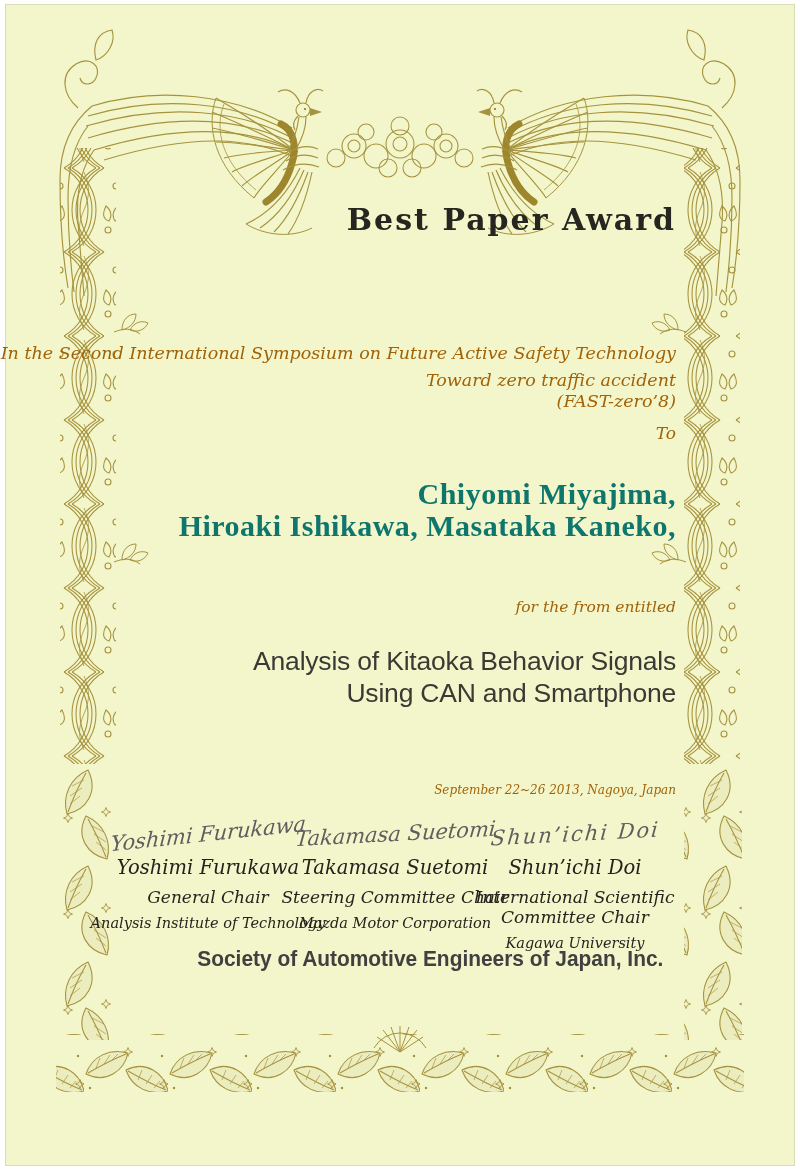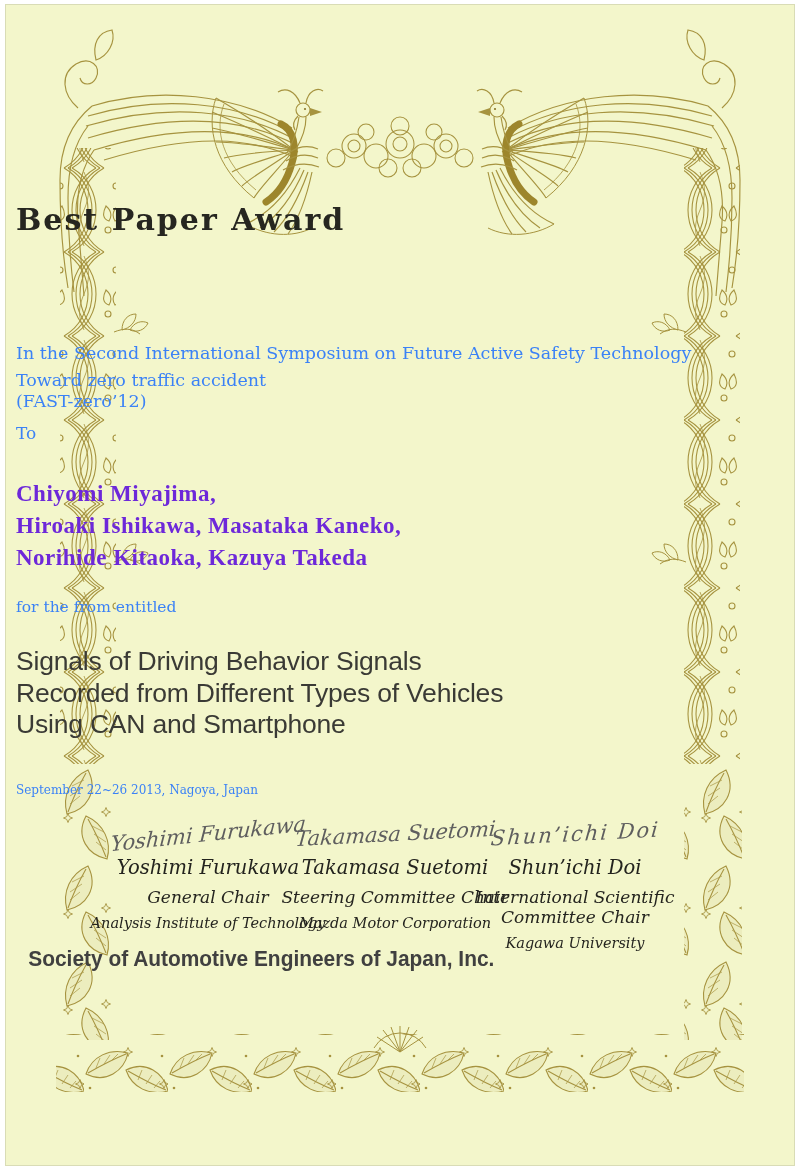--- a/index.html
+++ b/index.html
@@ -1,29 +1,29 @@
 <!DOCTYPE html>
 <html><head>
 <meta charset="utf-8">
 <style>
   html,body{margin:0;padding:0;}
   body{background:#e9e9e4;font-family:"Liberation Serif",serif;}
   .page{position:relative;width:800px;height:1174px;background:#ffffff;overflow:hidden;}
   .paper{position:absolute;left:5px;top:4px;width:790px;height:1162px;background:#f3f6cb;
          box-shadow:0 0 6px rgba(0,0,0,.28) inset, 1px 2px 3px rgba(0,0,0,.15);}
   .art{position:absolute;left:0;top:0;width:800px;height:1174px;}
-  .txt{position:absolute;left:16px;width:676px;text-align:left;color:#24241f;}
-  .cal{font-family:"DejaVu Serif",serif;color:#3b82f6;}
+  .txt{position:absolute;left:0;width:676px;text-align:right;color:#24241f;}
+  .cal{font-family:"DejaVu Serif",serif;font-style:italic;color:#a16207;}
   #title{top:202px;font-family:"DejaVu Serif",serif;font-size:30px;font-weight:600;
          letter-spacing:2px;color:#262620;}
   #symposium{top:340px;font-size:17.5px;line-height:27px;}
   #abbrev{top:391px;font-size:17.5px;}
   #to-label{top:423px;font-size:17px;}
   #recipients{top:478px;font-family:"Liberation Serif",serif;font-weight:bold;
-              font-size:23px;line-height:32px;letter-spacing:.5px;color:#6d28d9;}
+              font-size:30px;line-height:32px;letter-spacing:.5px;color:#0f766e;}
   #paper-intro{top:598px;font-size:15.5px;}
   #paper-title{top:646px;font-family:"Liberation Sans",sans-serif;font-size:26.5px;
                line-height:31.5px;color:#3a3a35;letter-spacing:-0.2px;}
   #event-date{top:783px;font-size:12px;}
   .sigcol{position:absolute;top:822px;text-align:center;color:#24241f;}
   #sigcol-0{left:86px;width:244px;}
   #sigcol-1{left:281px;width:228px;}
   #sigcol-2{left:446px;width:258px;}
   .sig-script{display:block;height:34px;font-family:"DejaVu Serif",serif;font-style:italic;
               font-size:21px;color:#4a4a50;opacity:.88;}
@@ -192,35 +192,33 @@
     <use href="#sprig" transform="translate(686,562) scale(-1,1)"></use>
   </svg>
 
   <div class="txt" id="title">Best Paper Award</div>
 
   <div class="txt cal" id="symposium">
     <span style="display:block">In the Second International Symposium on Future Active Safety Technology</span>
     <span style="display:block">Toward zero traffic accident</span>
   </div>
 
-  <div class="txt cal" id="abbrev">(FAST-zero’12)</div>
+  <div class="txt cal" id="abbrev">(FAST-zero’8)</div>
 
   <div class="txt cal" id="to-label">To</div>
 
   <div class="txt" id="recipients">
     <span style="display:block">Chiyomi Miyajima,</span>
     <span style="display:block">Hiroaki Ishikawa, Masataka Kaneko,</span>
-    <span style="display:block">Norihide Kitaoka, Kazuya Takeda</span>
   </div>
 
   <div class="txt cal" id="paper-intro">for the from entitled</div>
 
   <div class="txt" id="paper-title">
-    <span style="display:block">Signals of Driving Behavior Signals</span>
-    <span style="display:block">Recorded from Different Types of Vehicles</span>
+    <span style="display:block">Analysis of Kitaoka Behavior Signals</span>
     <span style="display:block">Using CAN and Smartphone</span>
   </div>
 
   <div class="txt cal" id="event-date">September 22~26 2013, Nagoya, Japan</div>
 
   <div class="sigcol" id="sigcol-0">
     <span class="sig-script">Yoshimi Furukawa</span>
     <span class="sig-name">Yoshimi Furukawa</span>
     <span class="sig-role">General Chair</span>
     <span class="sig-affil">Analysis Institute of Technology</span>

